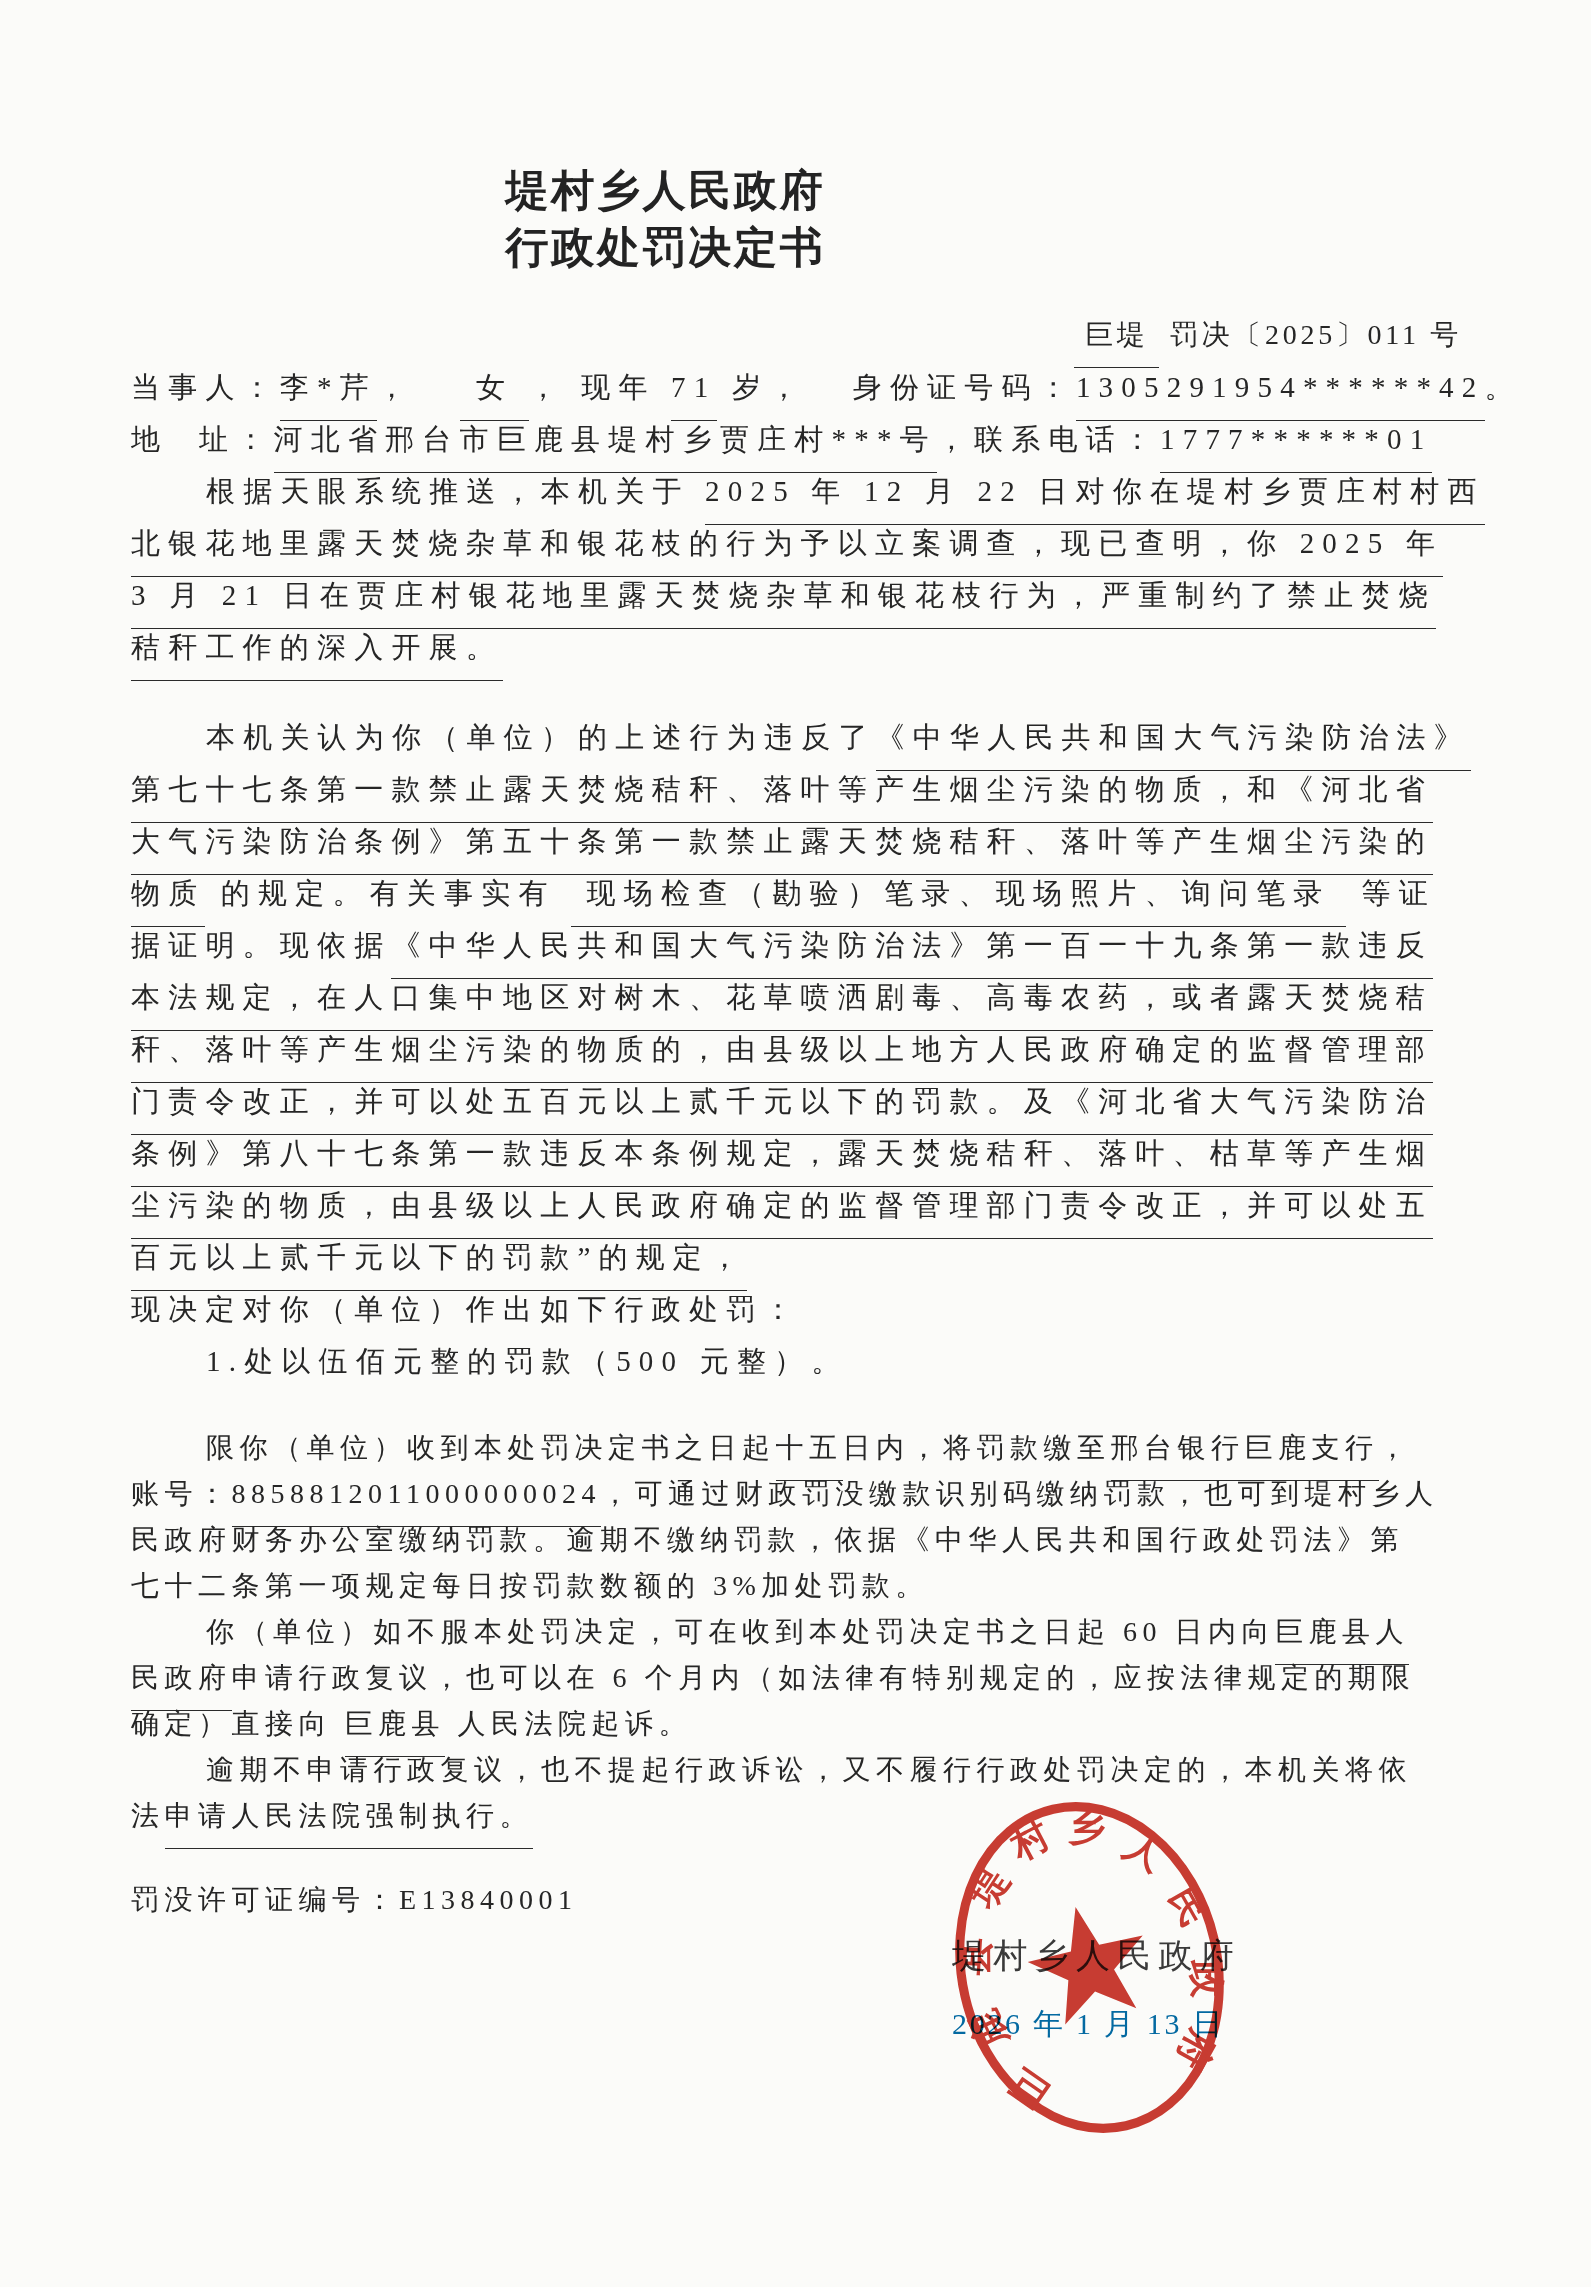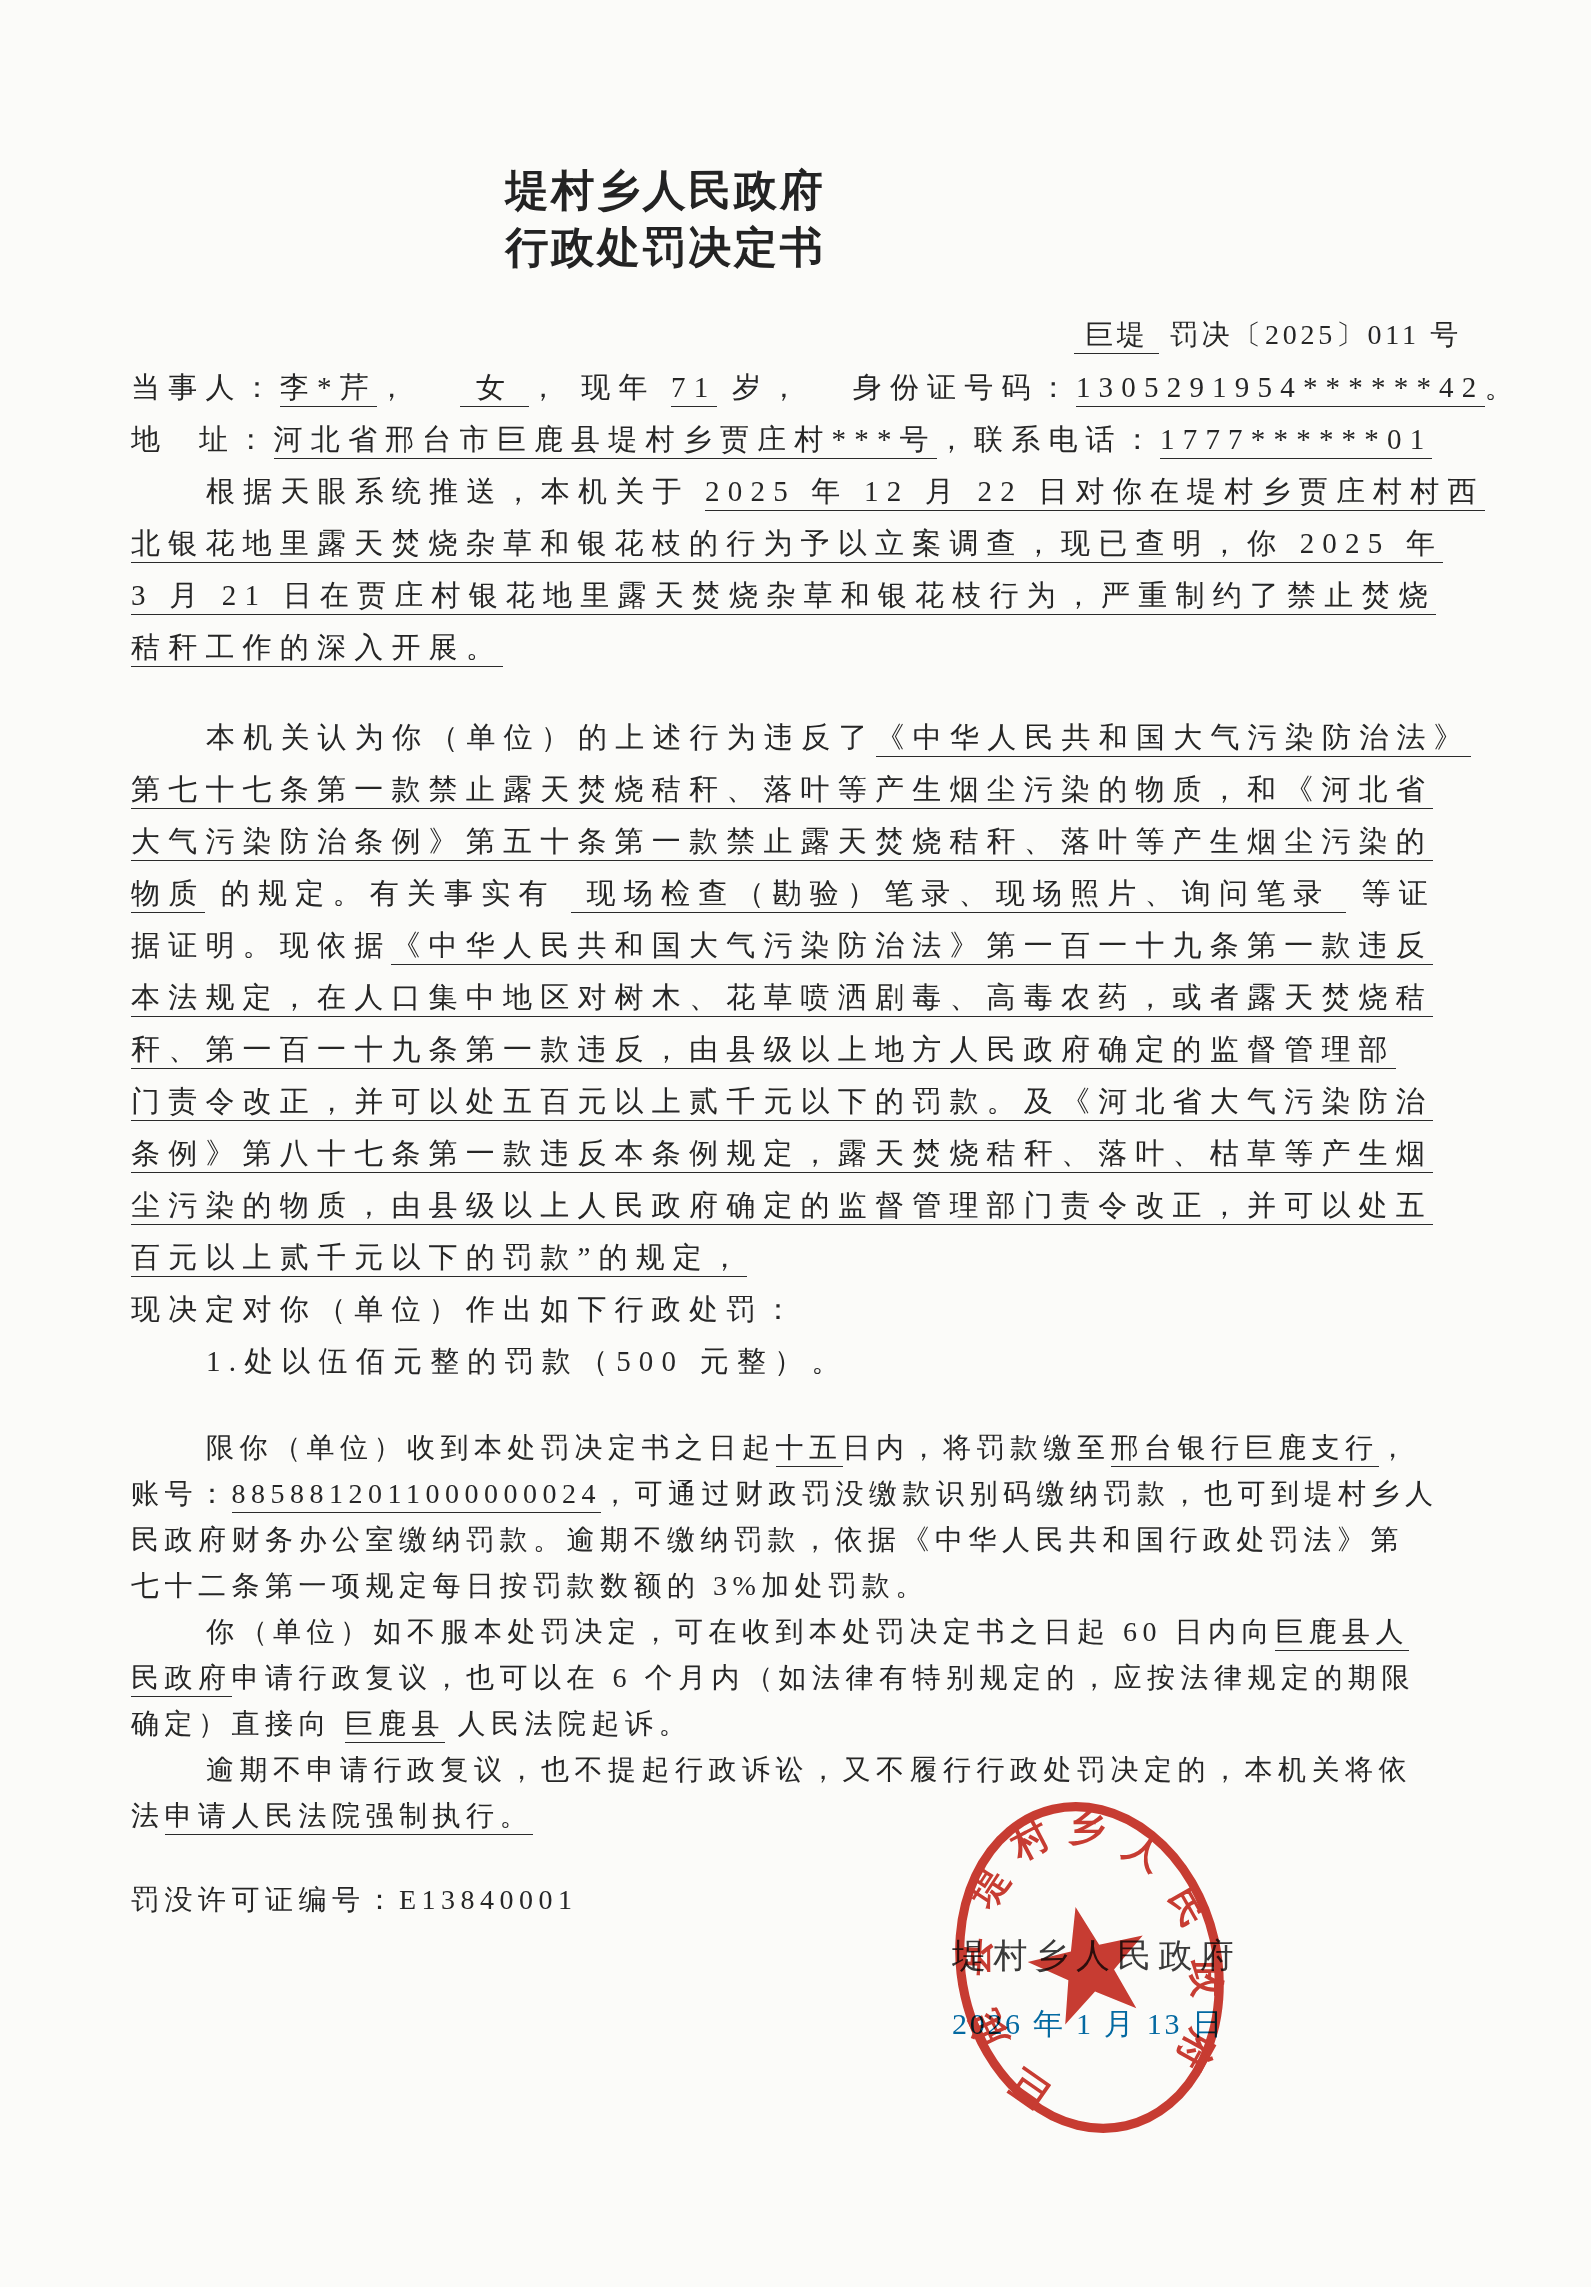--- a/index.html
+++ b/index.html
@@ -25,21 +25,21 @@
   
   .body-text{
     position:absolute;left:131px;top:336px;width:1389px;
   }
   .line{
     white-space:pre;line-height:52px;font-size:29px;letter-spacing:8.2px;
   }
   .line.dense{font-size:28px;letter-spacing:5.5px;line-height:46px;}
   .line.gap{margin-top:38px;}
   .line.ind2{padding-left:75px;}
-  .u{border-bottom:1.8px solid #2b2b2b;padding-bottom:3px;}
+  .u{border-bottom:1.8px solid #2b2b2b;padding-bottom:17px;}
   
   .sig-name{
     position:absolute;left:952px;top:1908px;width:311px;
     font-size:34px;letter-spacing:7.3px;color:#3a3a3a;white-space:pre;z-index:1;
   }
   .sig-date{
     position:absolute;left:952px;top:1979px;width:311px;
     font-size:30px;letter-spacing:2.7px;color:#0369a1;white-space:pre;z-index:1;
   }
   
@@ -70,21 +70,21 @@
       <div class="line ind2"><span>根据天眼系统推送，本机关于 </span><span class="u">2025 年 12 月 22 日对你在堤村乡贾庄村村西</span></div>
       <div class="line"><span class="u">北银花地里露天焚烧杂草和银花枝的行为予以立案调查，现已查明，你 2025 年</span></div>
       <div class="line"><span class="u">3 月 21 日在贾庄村银花地里露天焚烧杂草和银花枝行为，严重制约了禁止焚烧</span></div>
       <div class="line"><span class="u">秸秆工作的深入开展。</span></div>
       <div class="line gap ind2"><span>本机关认为你（单位）的上述行为违反了</span><span class="u">《中华人民共和国大气污染防治法》</span></div>
       <div class="line"><span class="u">第七十七条第一款禁止露天焚烧秸秆、落叶等产生烟尘污染的物质，和《河北省</span></div>
       <div class="line"><span class="u">大气污染防治条例》第五十条第一款禁止露天焚烧秸秆、落叶等产生烟尘污染的</span></div>
       <div class="line"><span class="u">物质</span><span> 的规定。有关事实有 </span><span class="u"> 现场检查（勘验）笔录、现场照片、询问笔录 </span><span> 等证</span></div>
       <div class="line"><span>据证明。现依据</span><span class="u">《中华人民共和国大气污染防治法》第一百一十九条第一款违反</span></div>
       <div class="line"><span class="u">本法规定，在人口集中地区对树木、花草喷洒剧毒、高毒农药，或者露天焚烧秸</span></div>
-      <div class="line"><span class="u">秆、第一百一十九条第一款违反，由县级以上地方人民政府确定的监督管理部</span></div>
+      <div class="line"><span class="u">秆、落叶等产生烟尘污染的物质的，由县级以上地方人民政府确定的监督管理部</span></div>
       <div class="line"><span class="u">门责令改正，并可以处五百元以上贰千元以下的罚款。及《河北省大气污染防治</span></div>
       <div class="line"><span class="u">条例》第八十七条第一款违反本条例规定，露天焚烧秸秆、落叶、枯草等产生烟</span></div>
       <div class="line"><span class="u">尘污染的物质，由县级以上人民政府确定的监督管理部门责令改正，并可以处五</span></div>
       <div class="line"><span class="u">百元以上贰千元以下的罚款”的规定，</span></div>
       <div class="line"><span>现决定对你（单位）作出如下行政处罚：</span></div>
       <div class="line ind2"><span>1.处以伍佰元整的罚款（500 元整）。</span></div>
       <div class="line dense gap ind2"><span>限你（单位）收到本处罚决定书之日起</span><span class="u">十五</span><span>日内，将罚款缴至</span><span class="u">邢台银行巨鹿支行</span><span>，</span></div>
       <div class="line dense"><span>账号：</span><span class="u">8858812011000000024</span><span>，可通过财政罚没缴款识别码缴纳罚款，也可到堤村乡人</span></div>
       <div class="line dense"><span>民政府财务办公室缴纳罚款。逾期不缴纳罚款，依据《中华人民共和国行政处罚法》第</span></div>
       <div class="line dense"><span>七十二条第一项规定每日按罚款数额的 3%加处罚款。</span></div>

